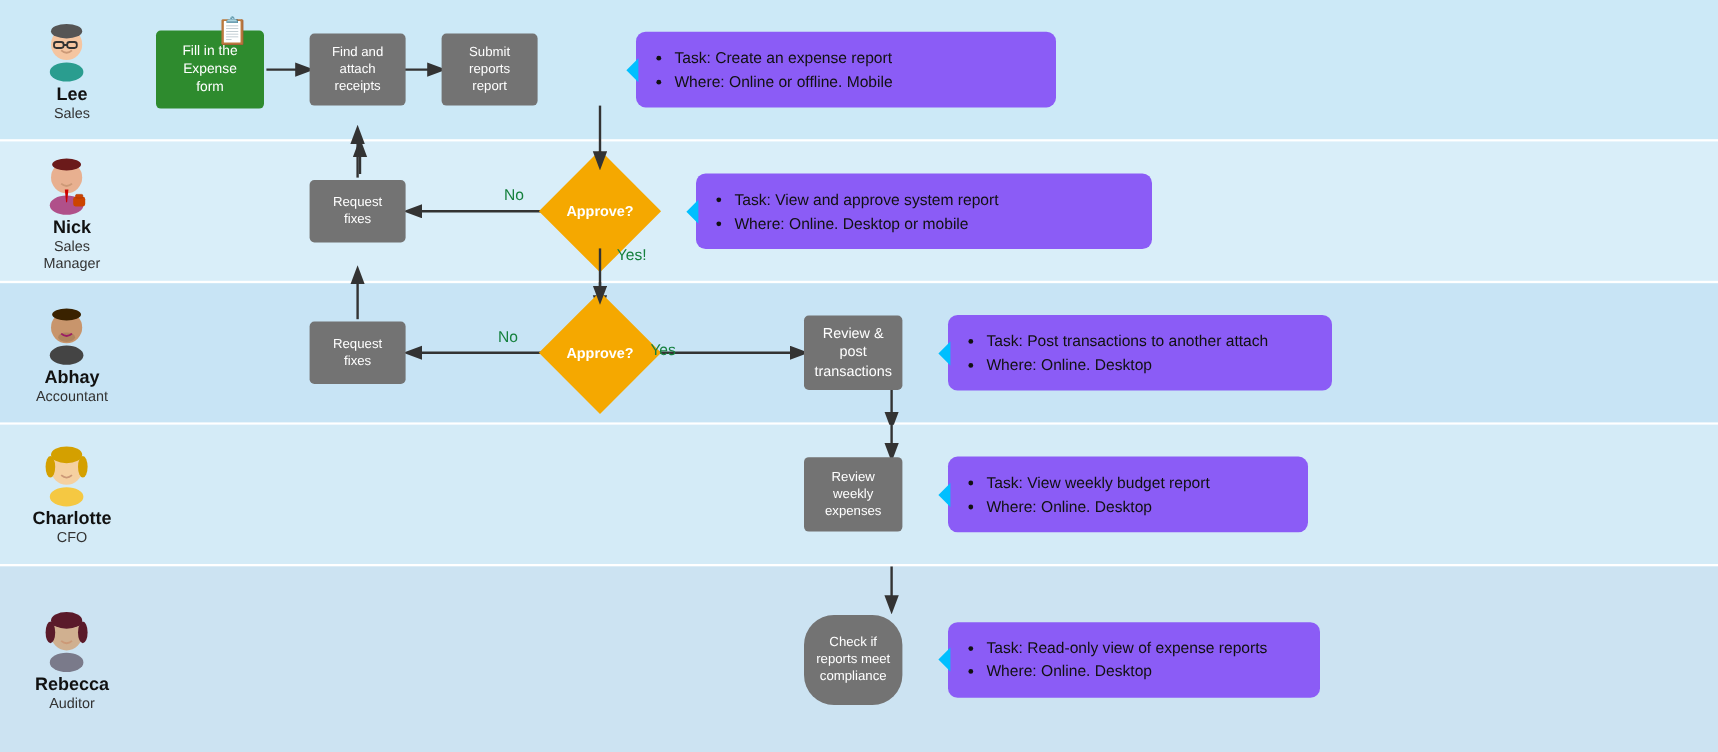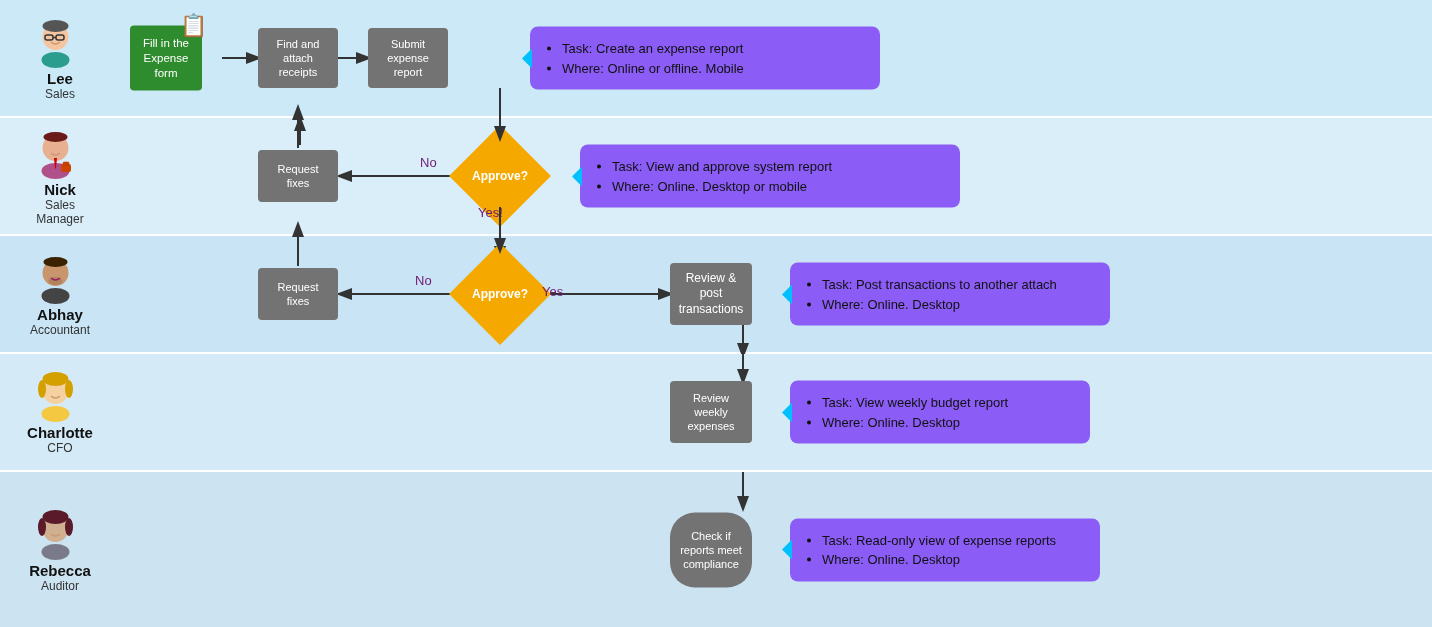--- a/index.html
+++ b/index.html
@@ -133,21 +133,21 @@
     
     .avatar {
       width: 55px;
       height: 55px;
     }
 
     
     .yes-no-label {
       position: absolute;
       font-size: 13px;
-      color: #701a75;
+      color: #15803d;
       font-weight: 500;
       text-align: center;
     }
   </style>
 </head>
 <body>
 
 <div style="position:relative; width:1432px; height:627px; overflow:hidden;">
 
   <div class="swimlane lane-1" style="height:118px; position:relative;">
@@ -168,21 +168,21 @@
         <path d="M23 27 Q27.5 31 32 27" fill="none" stroke="#c97" stroke-width="1.5"></path>
       </svg>
       <div class="actor-info">
         <div class="actor-name">Lee</div>
         <div class="actor-role">Sales</div>
       </div>
     </div>
 
     <div class="flow-area" style="position:relative; height:118px;">
 
-      <div class="box box-green" style="left:20px; top:50%; transform:translateY(-50%); width:72px; height:65px; font-size:11.5px;">
+      <div class="box box-green" style="left:20px; top:50%; transform:translateY(-50%); width:90px; height:65px; font-size:11.5px;">
         <span>Fill in the Expense form</span>
       </div>
 
       <div style="position:absolute; left:70px; top:14px; font-size:22px;">📋</div>
 
       <svg style="position:absolute;top:0;left:0;width:100%;height:100%;overflow:visible;pointer-events:none;">
         <defs>
           <marker id="arr1" markerWidth="8" markerHeight="8" refX="6" refY="3" orient="auto">
             <path d="M0,0 L0,6 L8,3 z" fill="#333"></path>
           </marker>
@@ -192,21 +192,21 @@
 
         <line x1="225" y1="59" x2="258" y2="59" stroke="#333" stroke-width="2" marker-end="url(#arr1)"></line>
 
       </svg>
 
       <div class="box" style="left:148px; top:50%; transform:translateY(-50%); width:80px; height:60px; font-size:11px;">
         <span>Find and attach receipts</span>
       </div>
 
       <div class="box" style="left:258px; top:50%; transform:translateY(-50%); width:80px; height:60px; font-size:11px;">
-        <span>Submit expense report</span>
+        <span>Submit reports report</span>
       </div>
 
       <div class="callout" style="left:420px; top:50%; transform:translateY(-50%); width:350px;">
         <ul>
           <li>Task: Create an expense report</li>
           <li>Where: Online or offline. Mobile</li>
         </ul>
       </div>
     </div>
   </div>
@@ -252,21 +252,21 @@
         <span>Request fixes</span>
       </div>
 
       <div class="yes-no-label" style="left:310px; top:38px;">No</div>
 
       <div class="diamond-wrap" style="left:390px; top:50%; transform:translate(-50%, -50%); position:absolute;">
         <div class="diamond"></div>
         <div class="diamond-label">Approve?</div>
       </div>
 
-      <div class="yes-no-label" style="left:368px; top:88px;">Yes!</div>
+      <div class="yes-no-label" style="left:404px; top:88px;">Yes!</div>
 
       <div class="callout" style="left:470px; top:50%; transform:translateY(-50%); width:380px;">
         <ul>
           <li>Task: View and approve system report</li>
           <li>Where: Online. Desktop or mobile</li>
         </ul>
       </div>
     </div>
   </div>
 

